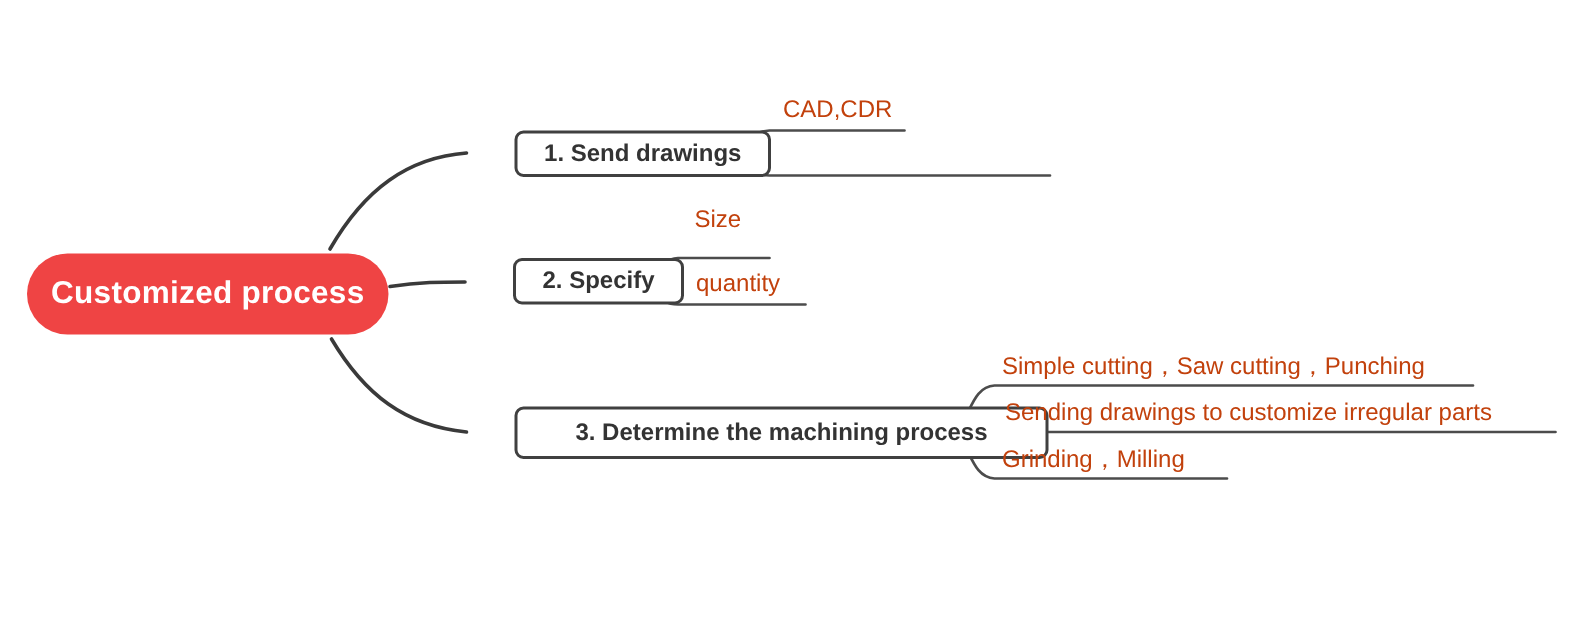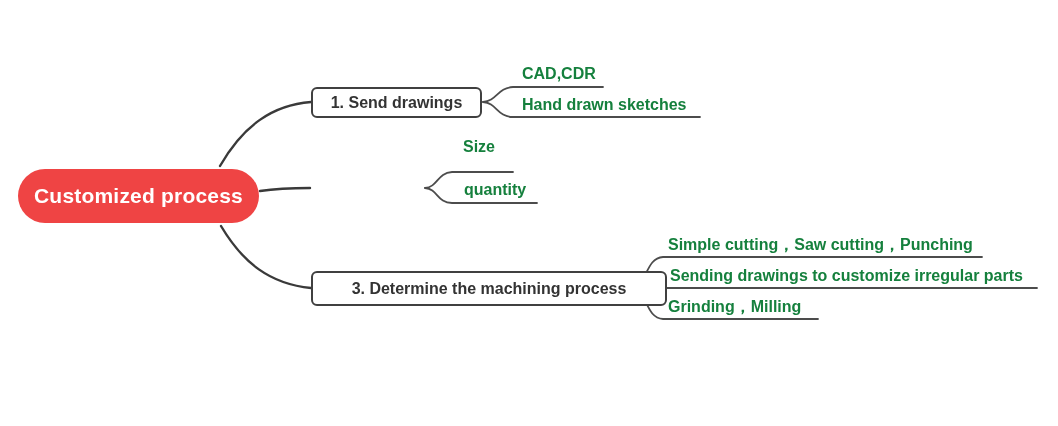--- a/index.html
+++ b/index.html
@@ -43,29 +43,30 @@
     border: 2px solid #404040;
     border-radius: 6px;
     display: flex;
     align-items: center;
     justify-content: center;
     color: #333333;
     font-size: 16px;
     font-weight: bold;
     white-space: nowrap;
     box-sizing: border-box;
+    margin-left: 32px;
   }
   .box-1 { left: 311px; top: 87px;  width: 171px; height: 31px; }
   .box-2 { left: 310px; top: 172px; width: 114px; height: 31px; }
   .box-3 { left: 311px; top: 271px; width: 356px; height: 35px; }
   .leaf-label {
     position: absolute;
-    color: #15803d;
+    color: #c2410c;
     font-size: 16px;
-    font-weight: bold;
+    font-weight: normal;
     white-space: nowrap;
     line-height: 20px;
   }
   .leaf-1a { left: 522px; top: 64px;  }
   .leaf-1b { left: 522px; top: 95px;  }
   .leaf-2a { left: 463px; top: 137px; }
   .leaf-2b { left: 464px; top: 180px; }
   .leaf-3a { left: 668px; top: 235px; }
   .leaf-3b { left: 670px; top: 266px; }
   .leaf-3c { left: 668px; top: 297px; }
@@ -90,23 +91,23 @@
       <path d="M 425 188 C 438 189 437 203 452 203 L 537 203"></path>
       <path d="M 632 288 C 647 287 645 258 663 257 L 982 257"></path>
       <path d="M 632 288 L 1037 288"></path>
       <path d="M 632 288 C 647 289 645 318 663 319 L 818 319"></path>
     </g>
   </svg>
 
   <div class="root-node">Customized process</div>
 
   <div class="branch-box box-1">1. Send drawings</div>
+  <div class="branch-box box-2">2. Specify</div>
   <div class="branch-box box-3">3. Determine the machining process</div>
 
   <div class="leaf-label leaf-1a">CAD,CDR</div>
-  <div class="leaf-label leaf-1b">Hand drawn sketches</div>
   <div class="leaf-label leaf-2a">Size</div>
   <div class="leaf-label leaf-2b">quantity</div>
   <div class="leaf-label leaf-3a">Simple cutting，Saw cutting，Punching</div>
   <div class="leaf-label leaf-3b">Sending drawings to customize irregular parts</div>
   <div class="leaf-label leaf-3c">Grinding，Milling</div>
 
 </div>
 
 </body></html>

